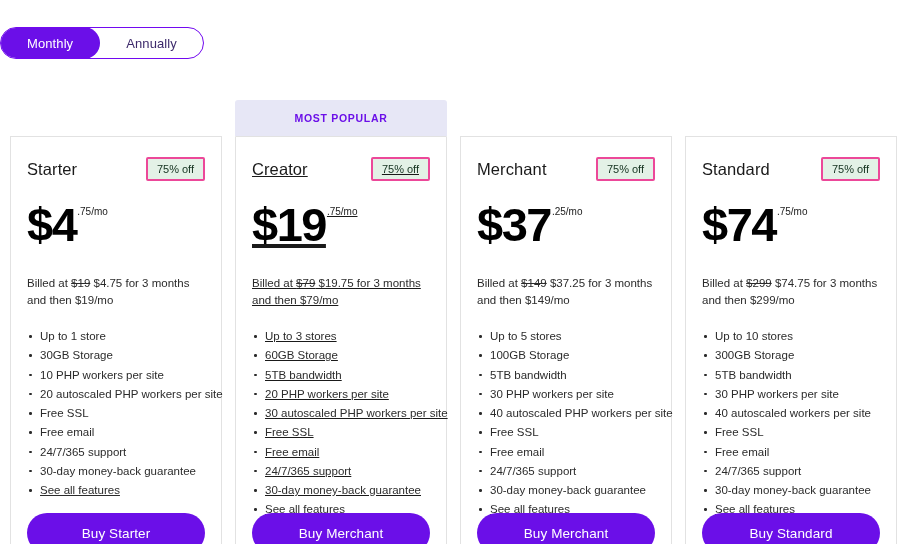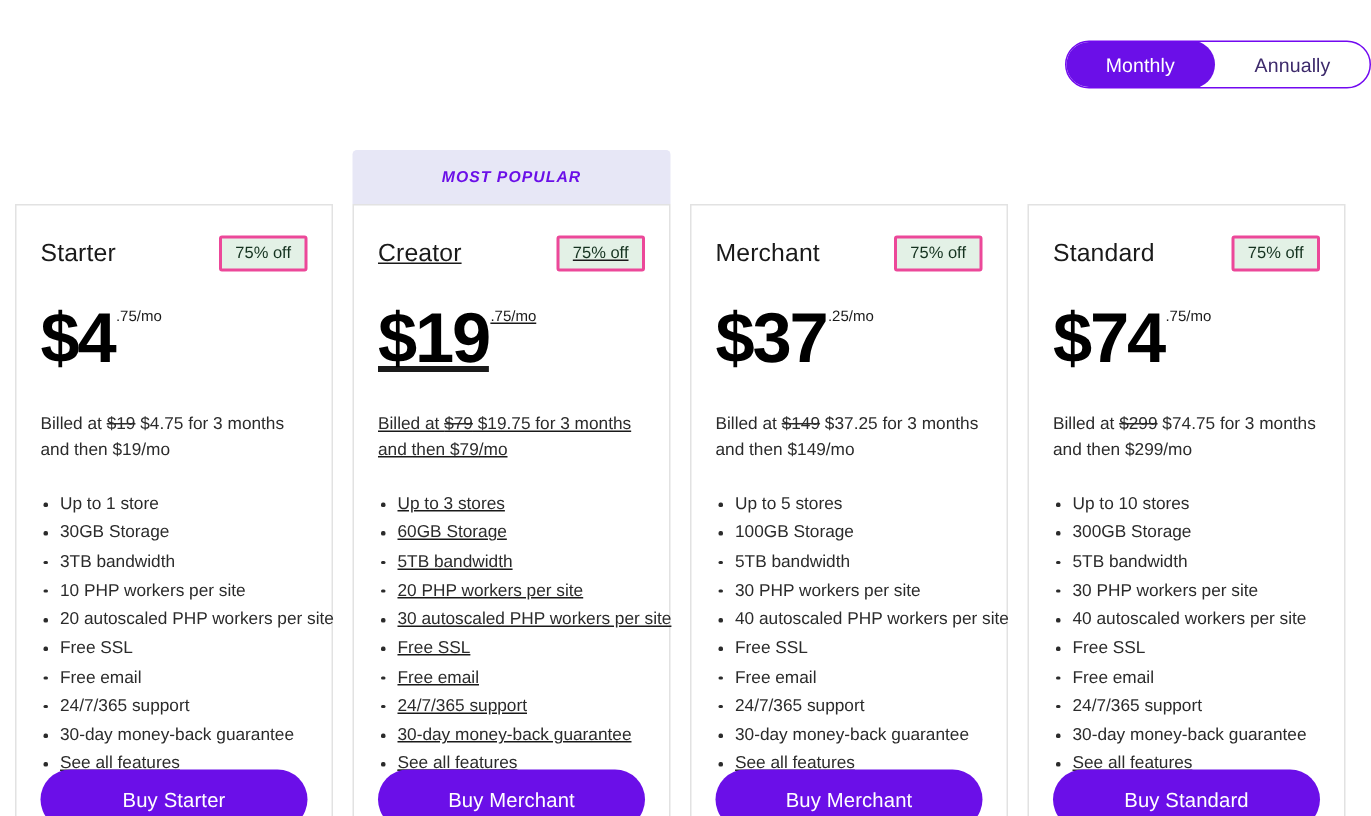--- a/index.html
+++ b/index.html
@@ -13,21 +13,21 @@
   }
   .page { position: relative; width: 914px; height: 544px; }
 
   
   .toggle-wrap {
     position: absolute;
     top: 27px;
     left: 0;
     width: 914px;
     display: flex;
-    justify-content: flex-end;
+    justify-content: flex-start;
   }
   .toggle {
     display: flex;
     align-items: stretch;
     height: 32px;
     border: 1px solid #7209f0;
     border-radius: 16px;
     overflow: hidden;
     background: #ffffff;
   }
@@ -68,21 +68,20 @@
     height: 36px;
     background: #e7e7f6;
     color: #6b0fe8;
     font-size: 10.5px;
     font-weight: bold;
     letter-spacing: .7px;
     display: flex;
     align-items: center;
     justify-content: center;
     border-radius: 3px 3px 0 0;
-    font-style: italic;
   }
   .banner.empty { background: transparent; }
   .card {
     border: 1px solid #e2e2e2;
     border-radius: 0;
     background: #ffffff;
     padding: 18px 16px 0 16px;
     height: 424px;
     position: relative;
   }
@@ -205,21 +204,20 @@
             <div class="badge">75% off</div>
           </div>
           <div class="price-row">
             <span class="price-main">$4</span>
             <span class="price-sup">.75/mo</span>
           </div>
           <div class="billed"><span>Billed at </span><s>$19</s><span> $4.75 for 3 months and then $19/mo</span></div>
           <ul class="features">
             <li>Up to 1 store</li>
             <li>30GB Storage</li>
-            <li>3TB bandwidth</li>
             <li>10 PHP workers per site</li>
             <li>20 autoscaled PHP workers per site</li>
             <li>Free SSL</li>
             <li>Free email</li>
             <li>24/7/365 support</li>
             <li>30-day money-back guarantee</li>
             <li class="link"><span>See all features</span></li>
           </ul>
           <button class="buy-btn">Buy Starter</button>
         </div>

